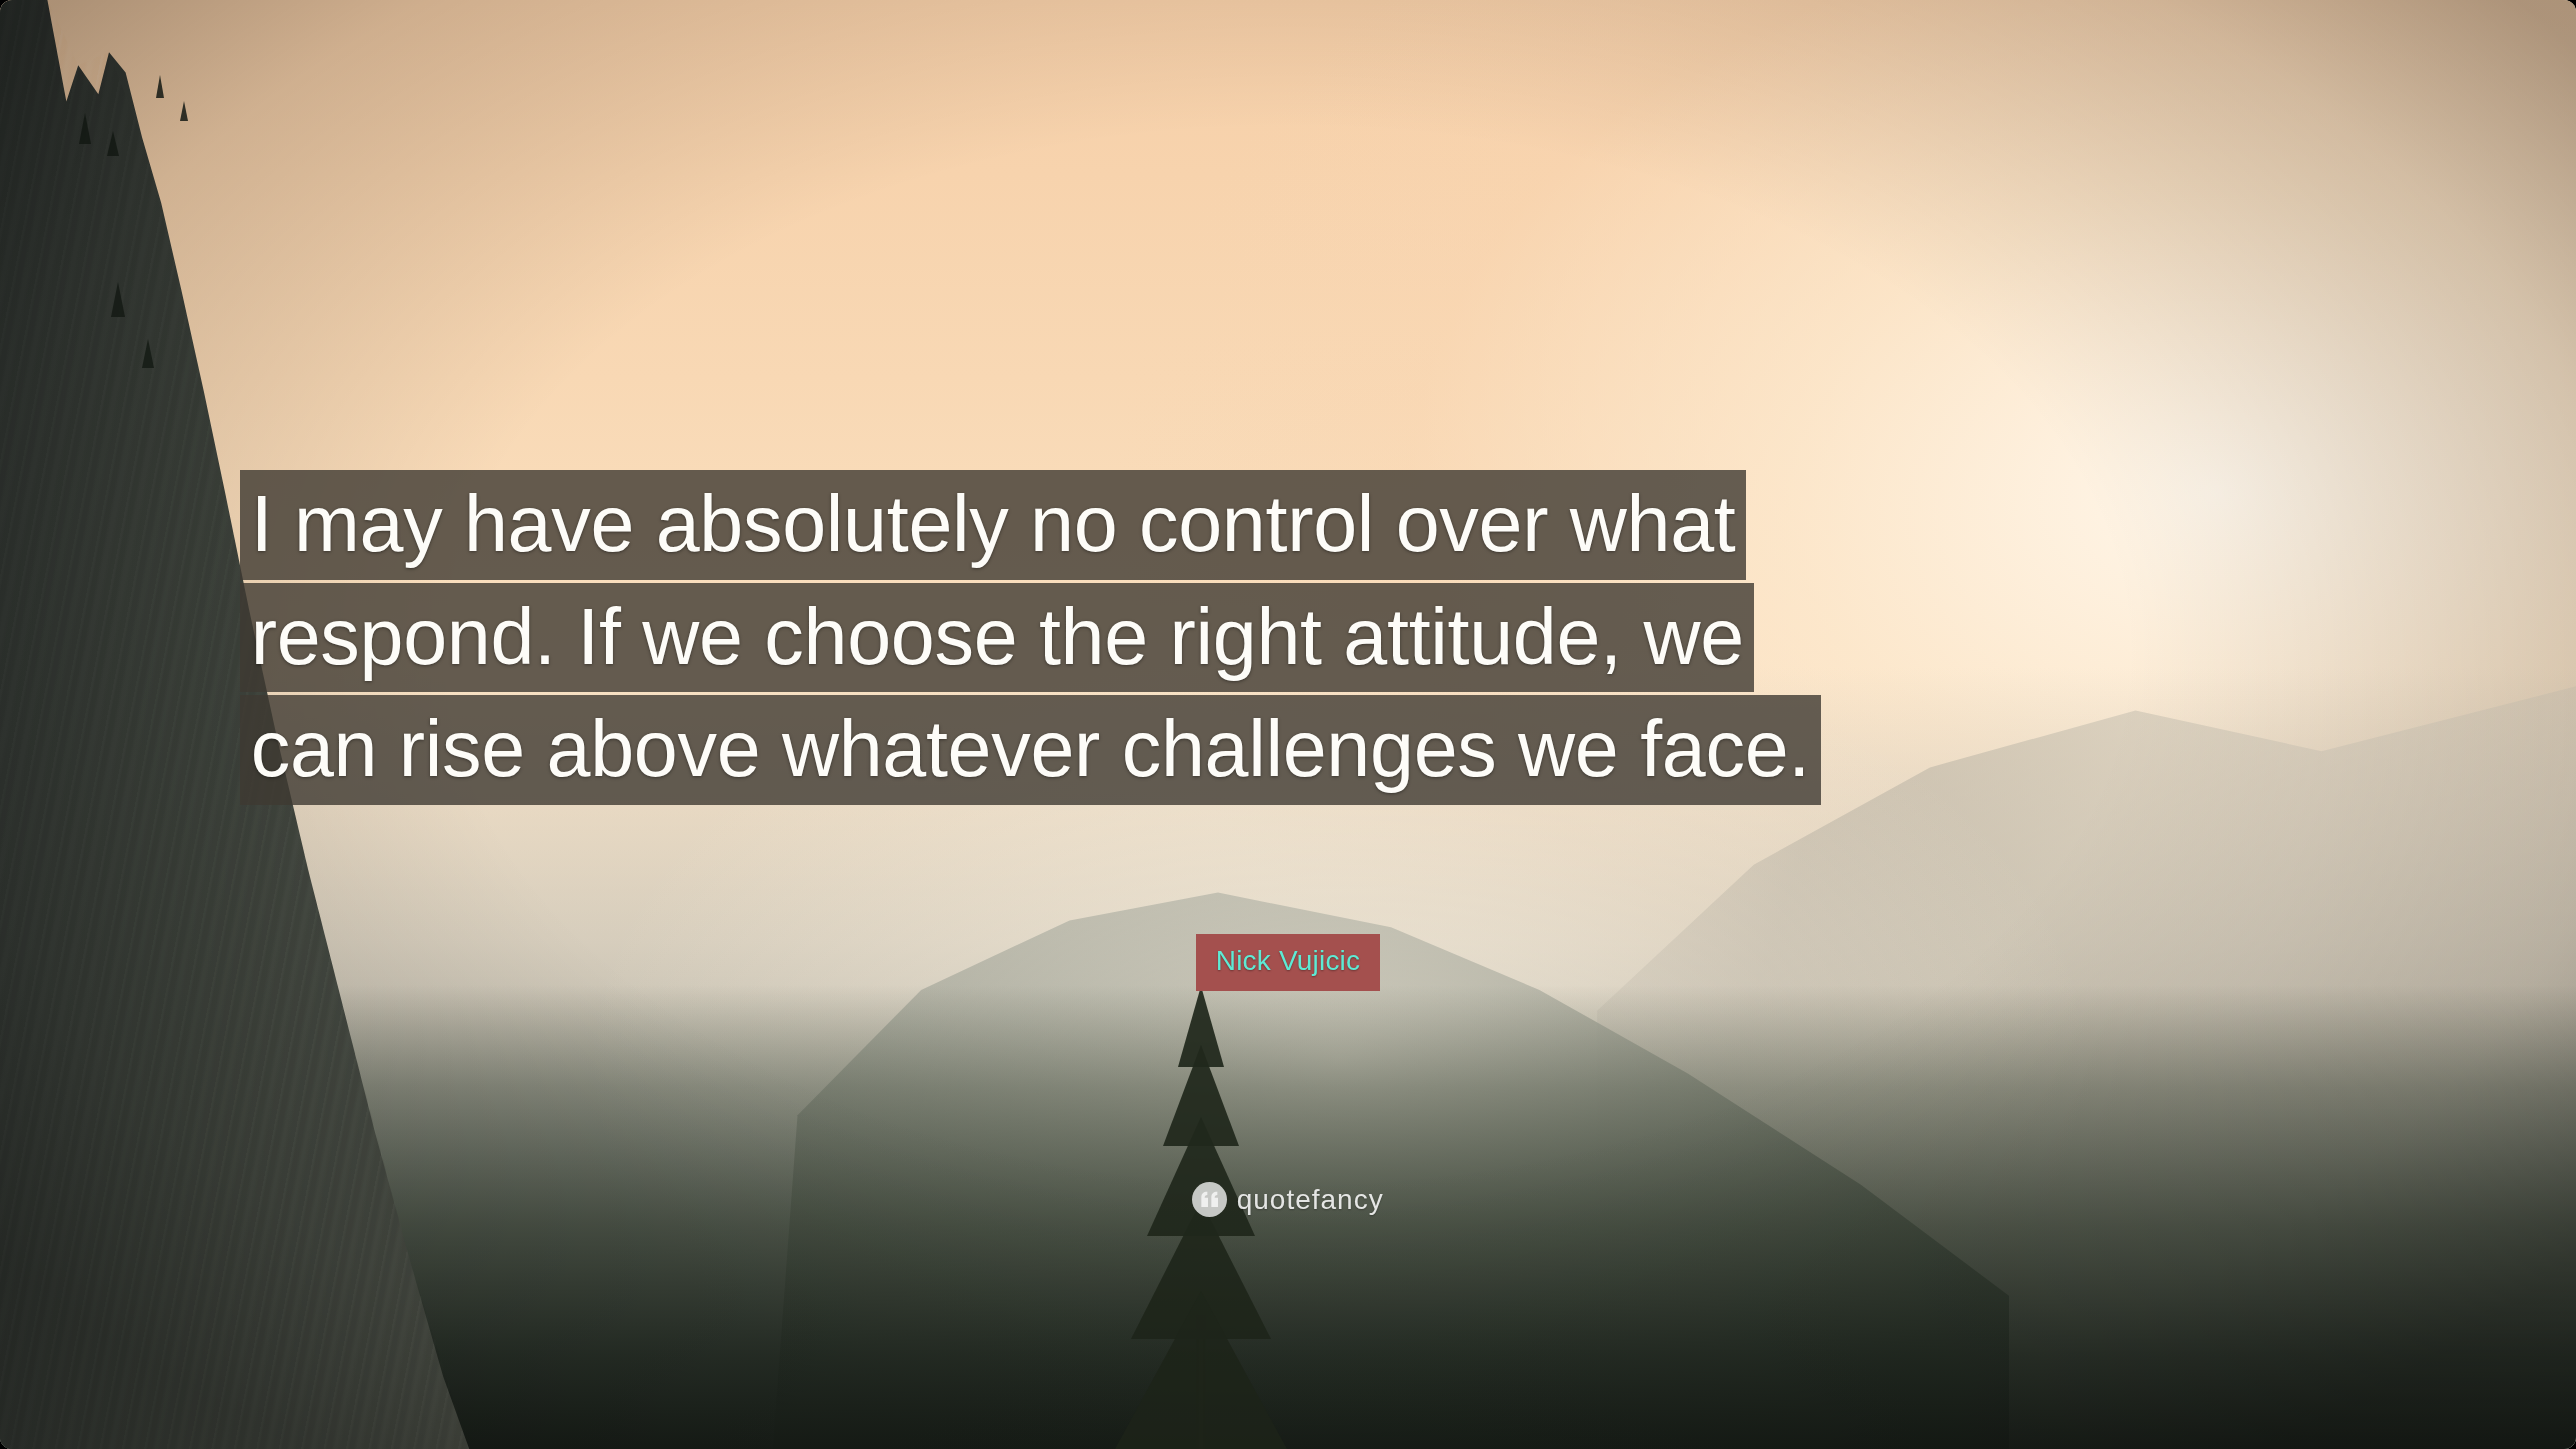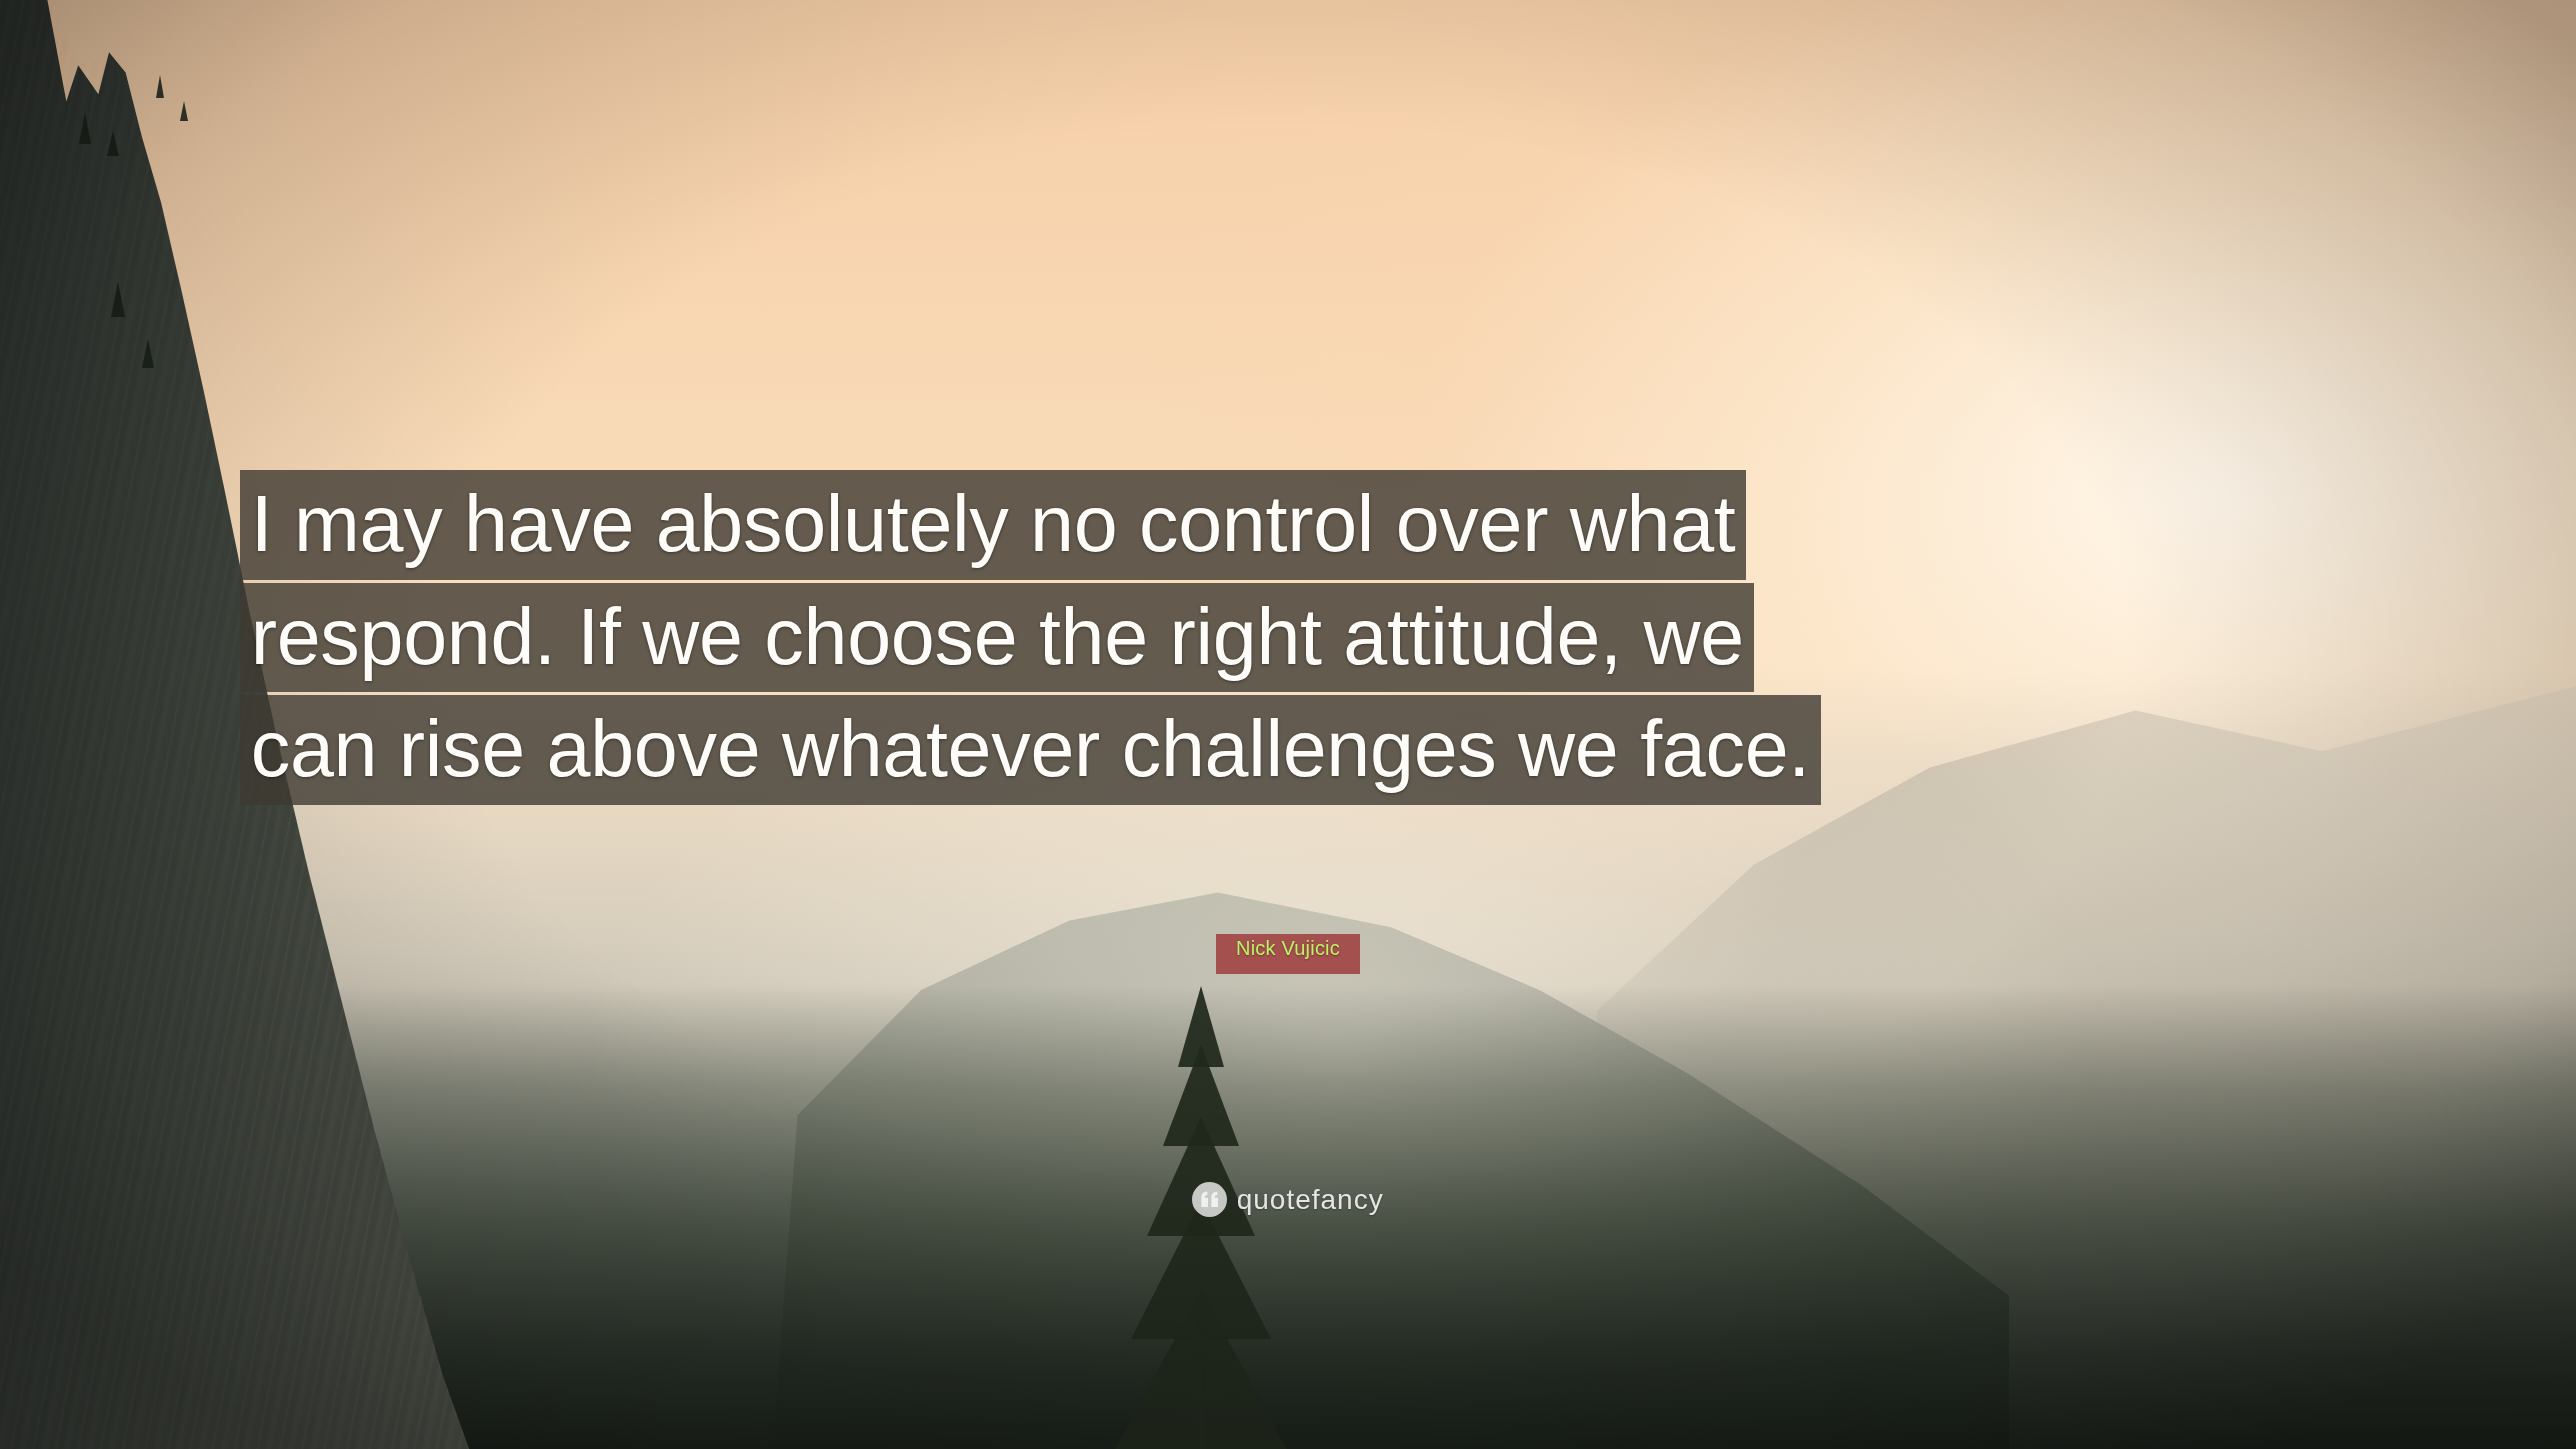--- a/index.html
+++ b/index.html
@@ -10,20 +10,21 @@
   body {
     font-family: "Liberation Sans", sans-serif;
   }
 
   #stage {
     position: relative;
     width: 2576px;
     height: 1449px;
     overflow: hidden;
     background: #c9c2b4;
+    border-radius: 12px;
   }
 
   
   .bg-layer { position: absolute; inset: 0; }
 
   
   .sky {
     background:
       radial-gradient(ellipse 1342px 939px at 86% 34%,
           rgba(255,247,235,0.98) 0%,
@@ -239,25 +240,25 @@
   
   #attribution {
     position: absolute;
     left: 0; right: 0;
     top: 934px;
     text-align: center;
   }
   #attribution .author-badge {
     display: inline-block;
     background: #a4504e;
-    color: #bef264;
-    font-size: 20px;
+    color: #5eead4;
+    font-size: 28px;
     line-height: 1;
     letter-spacing: 0.2px;
-    padding: 4px 20px 16px 20px;
+    padding: 13px 20px 16px 20px;
     text-shadow: 0 0.7px 2px rgba(0,0,0,0.35);
   }
 
   
   #watermark {
     position: absolute;
     left: 0; right: 0;
     top: 1182px;
     display: flex;
     align-items: center;

